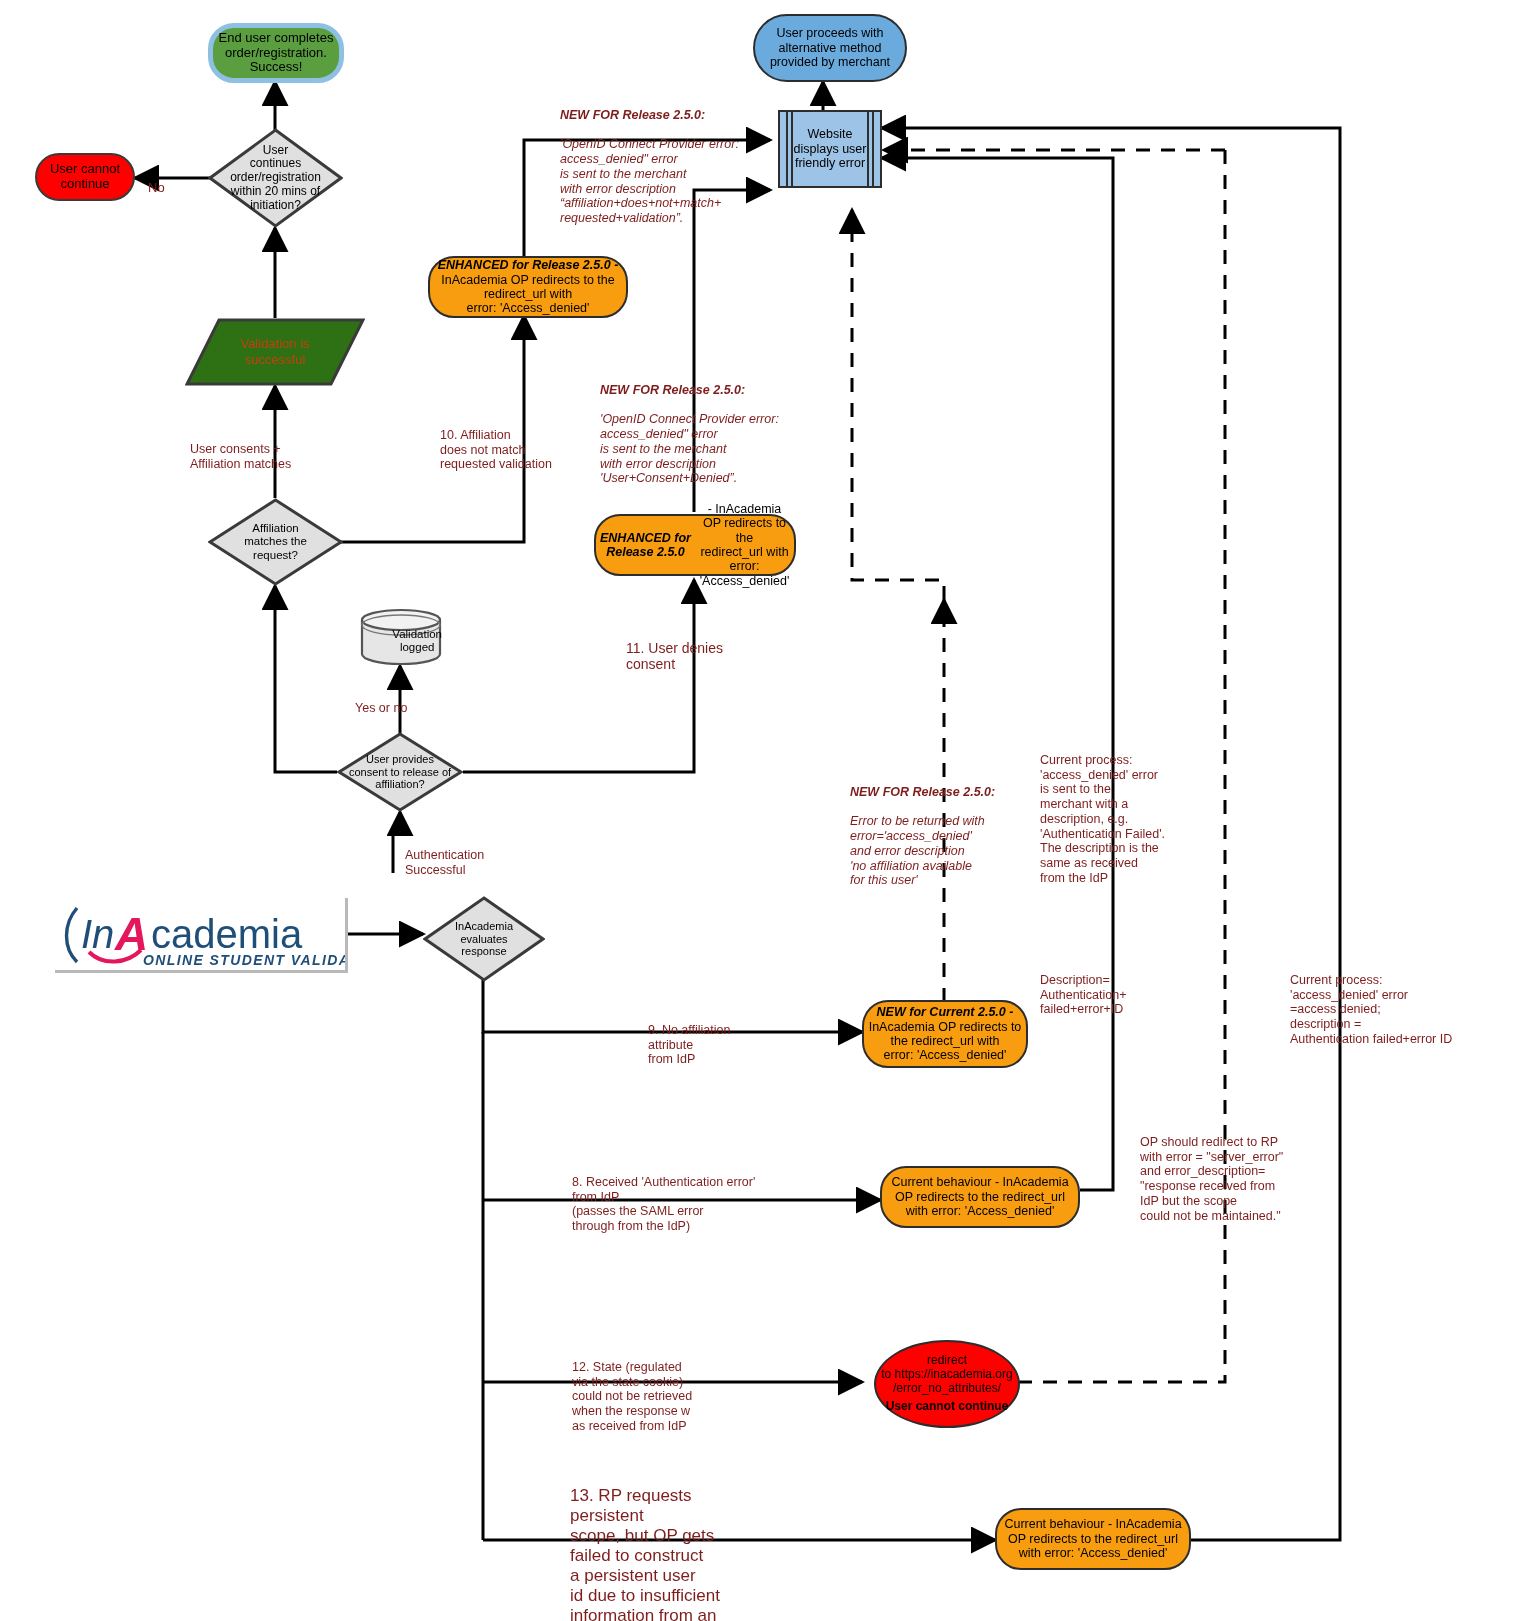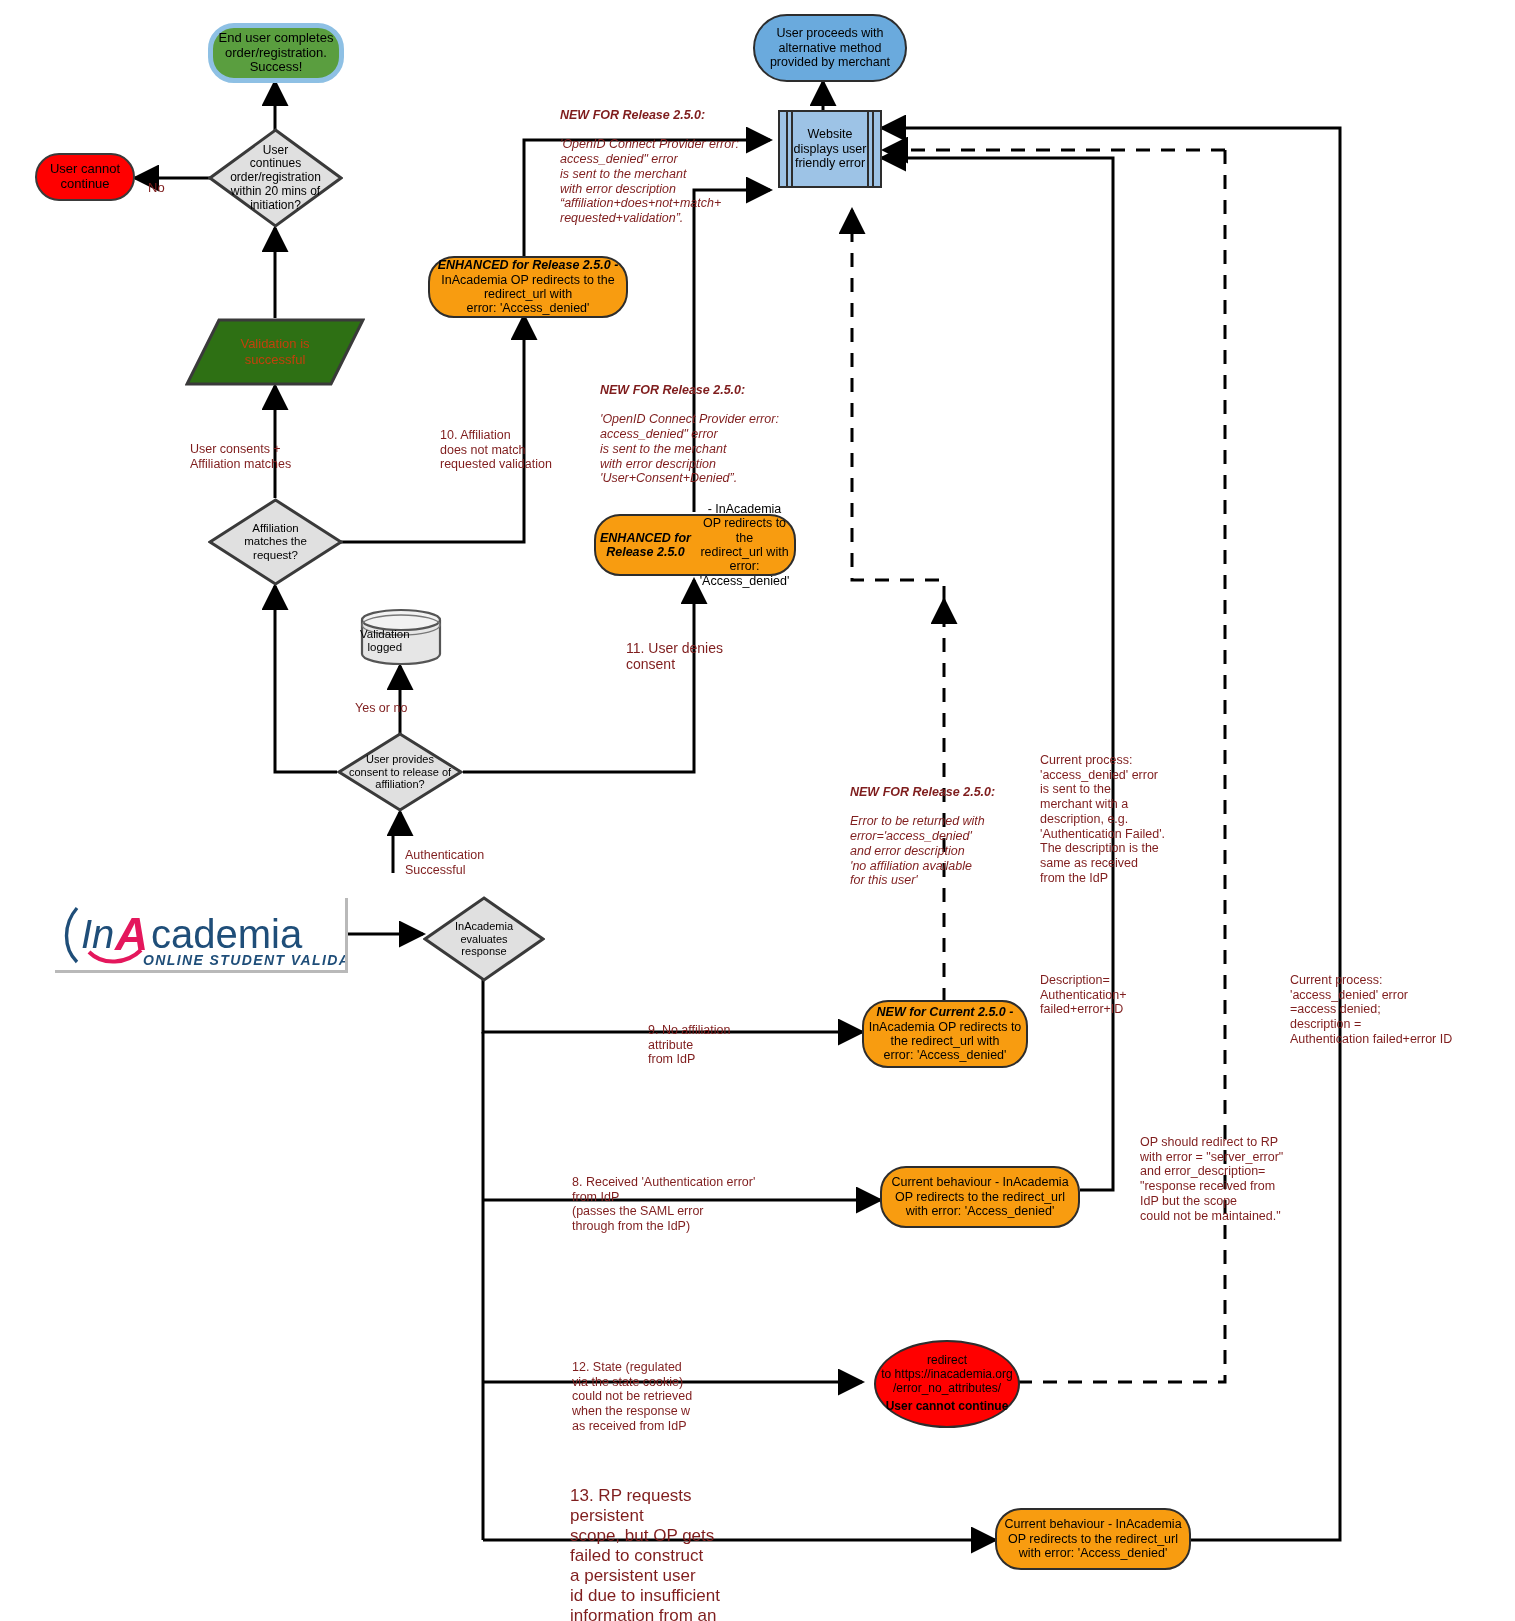--- a/index.html
+++ b/index.html
@@ -27,21 +27,21 @@
   .diamond .dtext span{display:block;white-space:pre-line;padding:0 6px;}
 
   
   .para{position:absolute;}
   .para .pshape{position:absolute;inset:0;}
   .para .ptext{position:absolute;inset:0;display:flex;align-items:center;justify-content:center;text-align:center;color:#c2410c;line-height:1.2;}
 
   
   .cyl{position:absolute;}
   .cyl .cshape{position:absolute;inset:0;}
-  .cyl .ctext{position:absolute;inset:0;display:flex;align-items:center;justify-content:flex-start;text-align:center;line-height:1.15;padding-top:8px;box-sizing:border-box;}
+  .cyl .ctext{position:absolute;inset:0;display:flex;align-items:center;justify-content:flex-end;text-align:center;line-height:1.15;padding-top:8px;box-sizing:border-box;}
 
   
   .lbl{position:absolute;text-align:left;line-height:1.18;color:#7f1d1d;white-space:pre-line;}
   .lbl.italic{font-style:italic;}
 
   
   .logo{position:absolute;background:#fff;border-right:3px solid #b9b9b9;border-bottom:3px solid #b9b9b9;}
 
   svg.edges{position:absolute;left:0;top:0;width:1515px;height:1621px;pointer-events:none;}
 </style>

